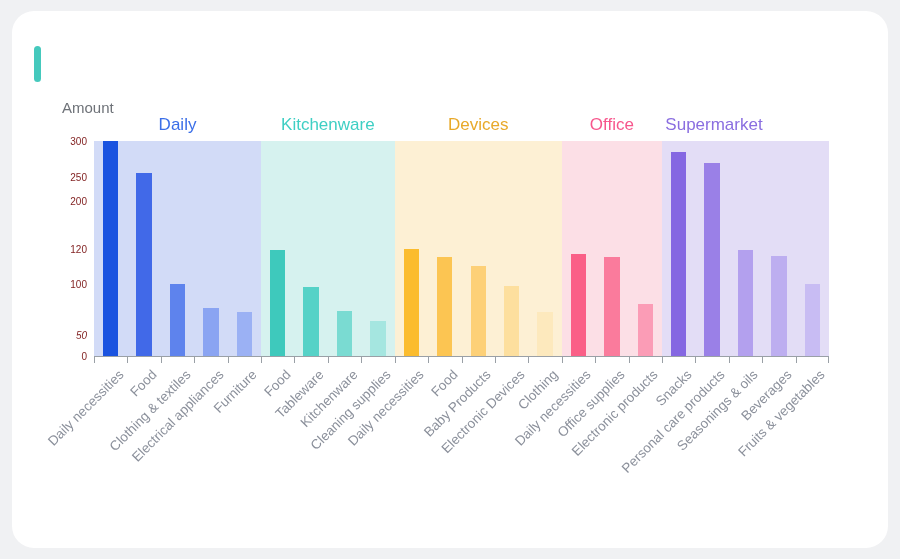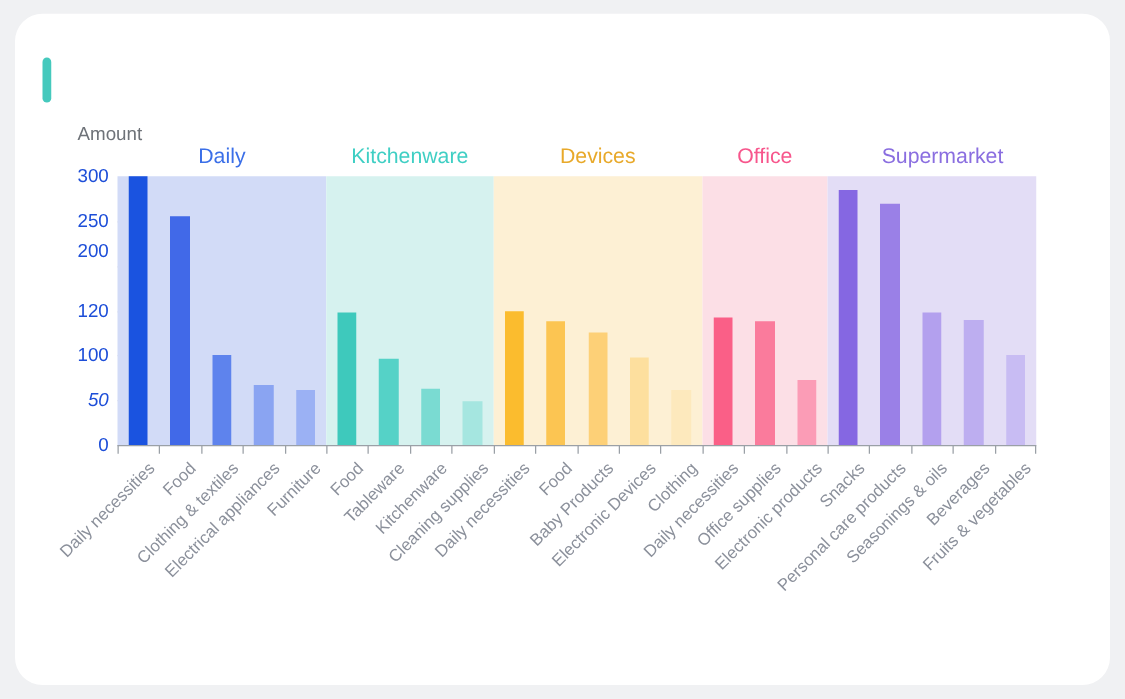--- a/index.html
+++ b/index.html
@@ -37,21 +37,21 @@
   }
   .band {
     position: absolute; top: 0; bottom: 0;
   }
   #amount-label {
     position: absolute; left: 50px; top: 88px;
     font-size: 15px; color: #6e7278;
   }
   .ytick {
     position: absolute; right: 100%; margin-right: 7px;
-    font-size: 15px; color: #1d4ed8;
+    font-size: 10px; color: #7f1d1d;
     transform: translateY(-50%); white-space: nowrap;
   }
   .gridtick {
     position: absolute; left: 0; width: 4px; height: 1px;
     background: #d8d8dd;
   }
   .bar {
     position: absolute; bottom: 0;
   }
   #xaxis {
@@ -81,21 +81,21 @@
 <div id="card">
 
   <div id="title-row">
     <div id="title-accent"></div>
   </div>
 
   <div id="amount-label">Amount</div>
 
   <div id="plot">
       <div class="ytick" style="top: 215px;">0</div>
-      <div class="ytick" style="top: 179px; font-style: italic;">50</div>
+      <div class="ytick" style="top: 194px; font-style: italic;">50</div>
       <div class="gridtick" style="top: 179.167px;"></div>
       <div class="ytick" style="top: 143.333px;">100</div>
       <div class="gridtick" style="top: 143.333px;"></div>
       <div class="ytick" style="top: 107.5px;">120</div>
       <div class="gridtick" style="top: 107.5px;"></div>
       <div class="ytick" style="top: 60px;">200</div>
       <div class="gridtick" style="top: 71.6667px;"></div>
       <div class="ytick" style="top: 35.8333px;">250</div>
       <div class="gridtick" style="top: 35.8333px;"></div>
       <div class="ytick" style="top: 0px;">300</div>
@@ -167,19 +167,19 @@
     <div class="grouphdr" style="left: 466.205px; color: rgb(232, 169, 42);">Devices</div>
     <div class="xlab" style="left: 404.386px;">Daily necessities</div>
     <div class="xlab" style="left: 437.795px;">Food</div>
     <div class="xlab" style="left: 471.205px;">Baby Products</div>
     <div class="xlab" style="left: 504.614px;">Electronic Devices</div>
     <div class="xlab" style="left: 538.023px;">Clothing</div>
     <div class="grouphdr" style="left: 599.841px; color: rgb(247, 86, 140);">Office</div>
     <div class="xlab" style="left: 571.432px;">Daily necessities</div>
     <div class="xlab" style="left: 604.841px;">Office supplies</div>
     <div class="xlab" style="left: 638.25px;">Electronic products</div>
-    <div class="grouphdr" style="left: 742px; color: rgb(138, 110, 224);">Supermarket</div>
+    <div class="grouphdr" style="left: 702px; color: rgb(138, 110, 224);">Supermarket</div>
     <div class="xlab" style="left: 671.659px;">Snacks</div>
     <div class="xlab" style="left: 705.068px;">Personal care products</div>
     <div class="xlab" style="left: 738.477px;">Seasonings &amp; oils</div>
     <div class="xlab" style="left: 771.886px;">Beverages</div>
     <div class="xlab" style="left: 805.295px;">Fruits &amp; vegetables</div>
   </div>
 
 </body></html>

